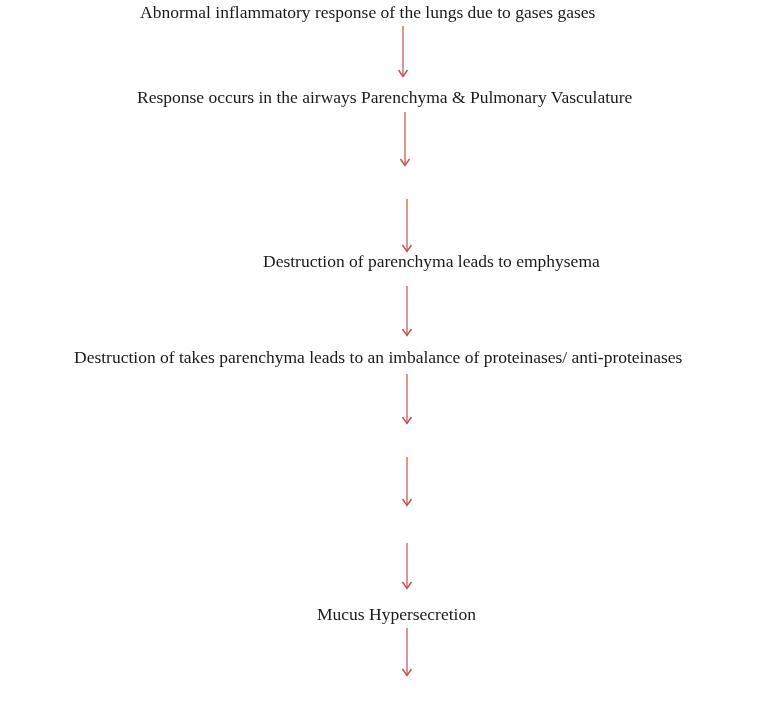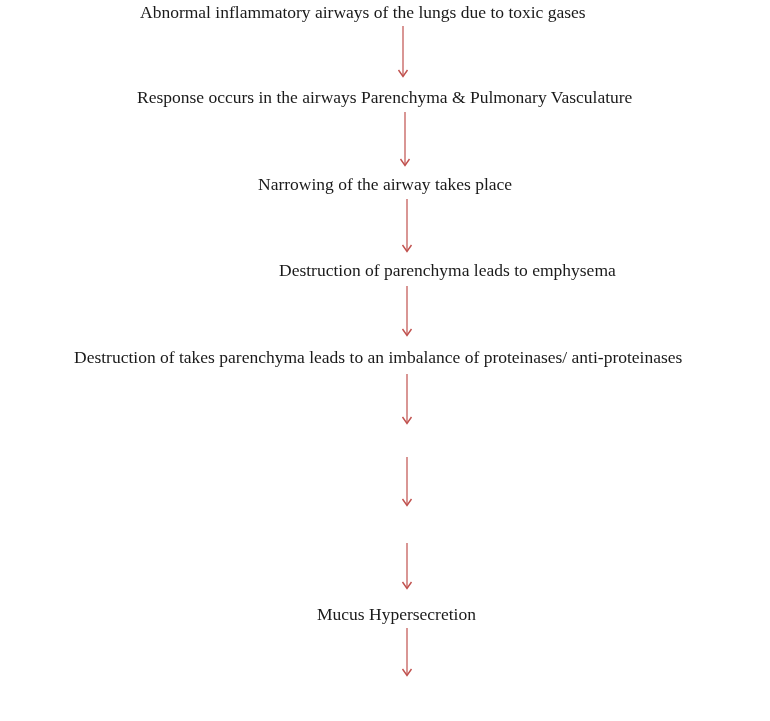--- a/index.html
+++ b/index.html
@@ -29,48 +29,47 @@
   }
   .flow-arrow svg {
     display: block;
   }
 </style>
 </head>
 <body>
 
 <div class="canvas">
 
-  <div class="flow-step" style="left:140px; top:3px;">Abnormal inflammatory airways of the lungs due to toxic gases</div>
+  <div class="flow-step" style="left:140px; top:3px;">Abnormal inflammatory response of the lungs due to gases gases</div>
 
   <div class="flow-arrow" style="left:396px; top:26px;">
     <svg width="14" height="52" viewBox="0 0 14 52">
       <line x1="7" y1="0" x2="7" y2="50" stroke="currentColor" stroke-width="1.2"></line>
       <polyline points="2.5,44 7,50.5 11.5,44" fill="none" stroke="currentColor" stroke-width="1.4"></polyline>
     </svg>
   </div>
 
   <div class="flow-step" style="left:137px; top:88px;">Response occurs in the airways Parenchyma &amp; Pulmonary Vasculature</div>
 
   <div class="flow-arrow" style="left:398px; top:112px;">
     <svg width="14" height="55" viewBox="0 0 14 55">
       <line x1="7" y1="0" x2="7" y2="53" stroke="currentColor" stroke-width="1.2"></line>
       <polyline points="2.5,47 7,53.5 11.5,47" fill="none" stroke="currentColor" stroke-width="1.4"></polyline>
     </svg>
   </div>
 
-  <div class="flow-step" style="left:258px; top:175px;">Narrowing of the airway takes place</div>
 
   <div class="flow-arrow" style="left:400px; top:199px;">
     <svg width="14" height="54" viewBox="0 0 14 54">
       <line x1="7" y1="0" x2="7" y2="52" stroke="currentColor" stroke-width="1.2"></line>
       <polyline points="2.5,46 7,52.5 11.5,46" fill="none" stroke="currentColor" stroke-width="1.4"></polyline>
     </svg>
   </div>
 
-  <div class="flow-step" style="left:263px; top:261px;margin-left:16px;">Destruction of parenchyma leads to emphysema</div>
+  <div class="flow-step" style="left:263px; top:252px;">Destruction of parenchyma leads to emphysema</div>
 
   <div class="flow-arrow" style="left:400px; top:286px;">
     <svg width="14" height="51" viewBox="0 0 14 51">
       <line x1="7" y1="0" x2="7" y2="49" stroke="currentColor" stroke-width="1.2"></line>
       <polyline points="2.5,43 7,49.5 11.5,43" fill="none" stroke="currentColor" stroke-width="1.4"></polyline>
     </svg>
   </div>
 
   <div class="flow-step" style="left:74px; top:348px;">Destruction of takes parenchyma leads to an imbalance of proteinases/ anti-proteinases</div>
 

